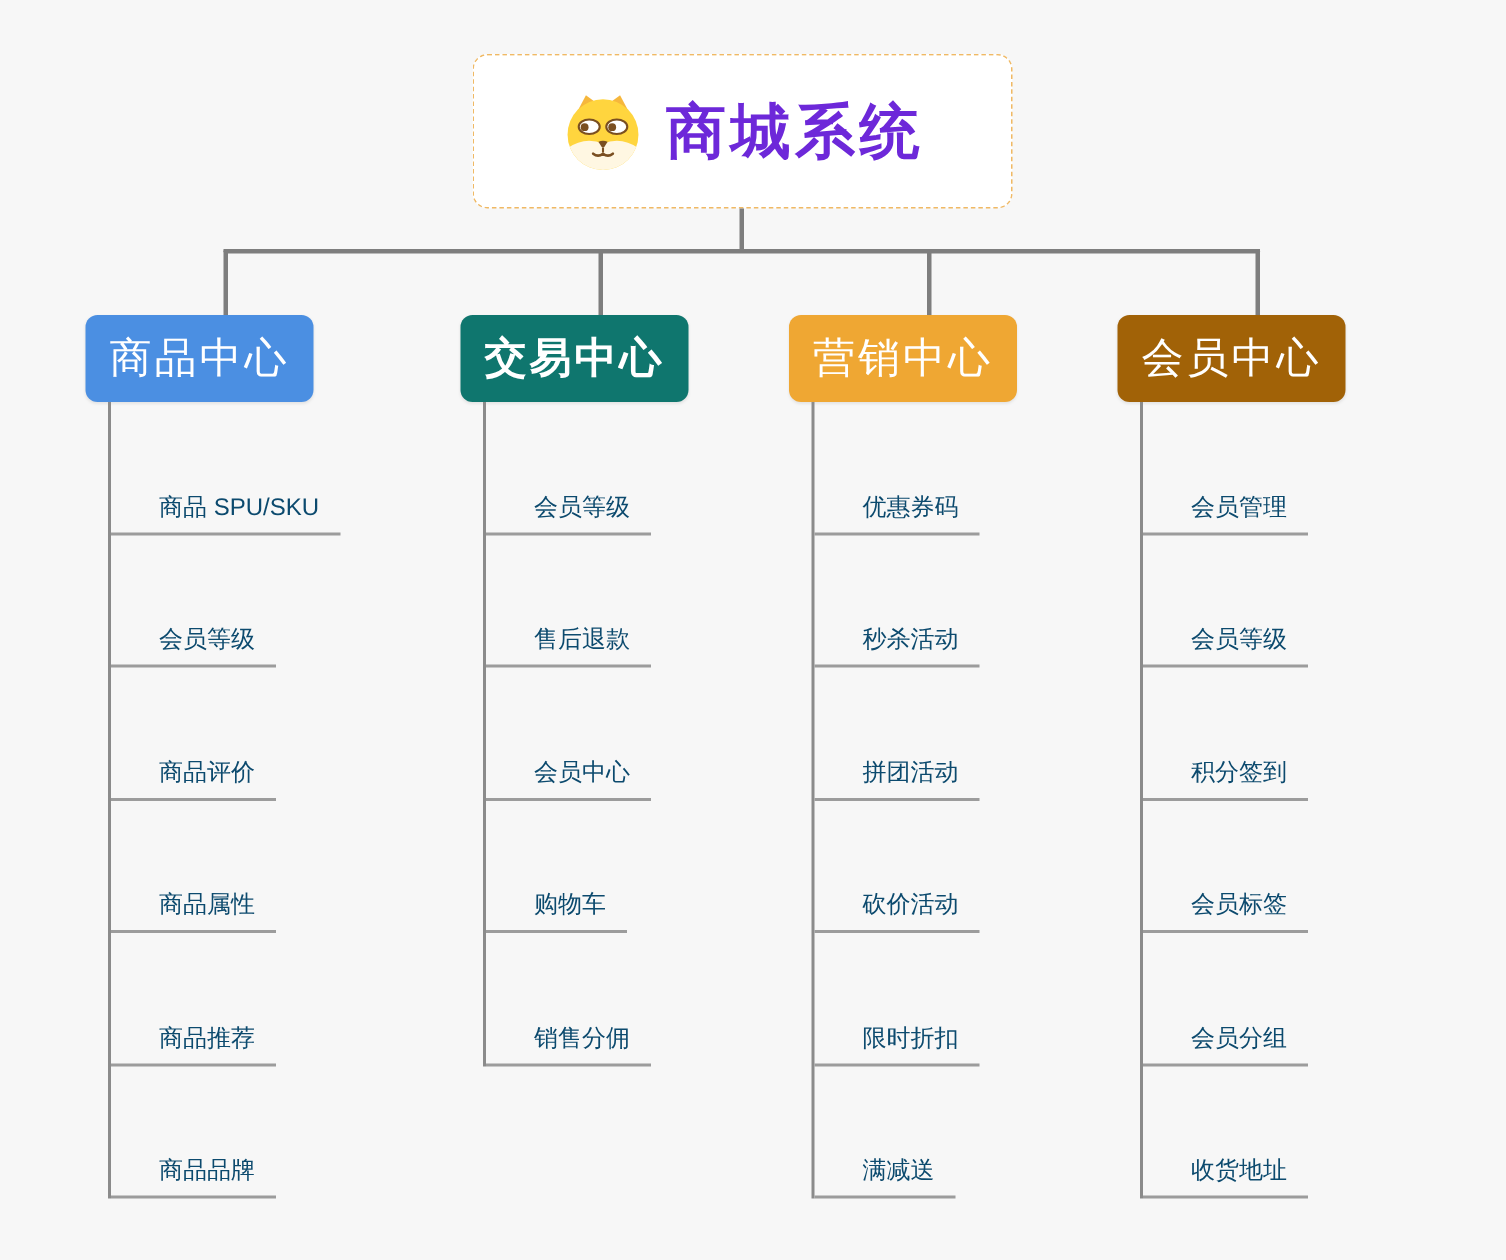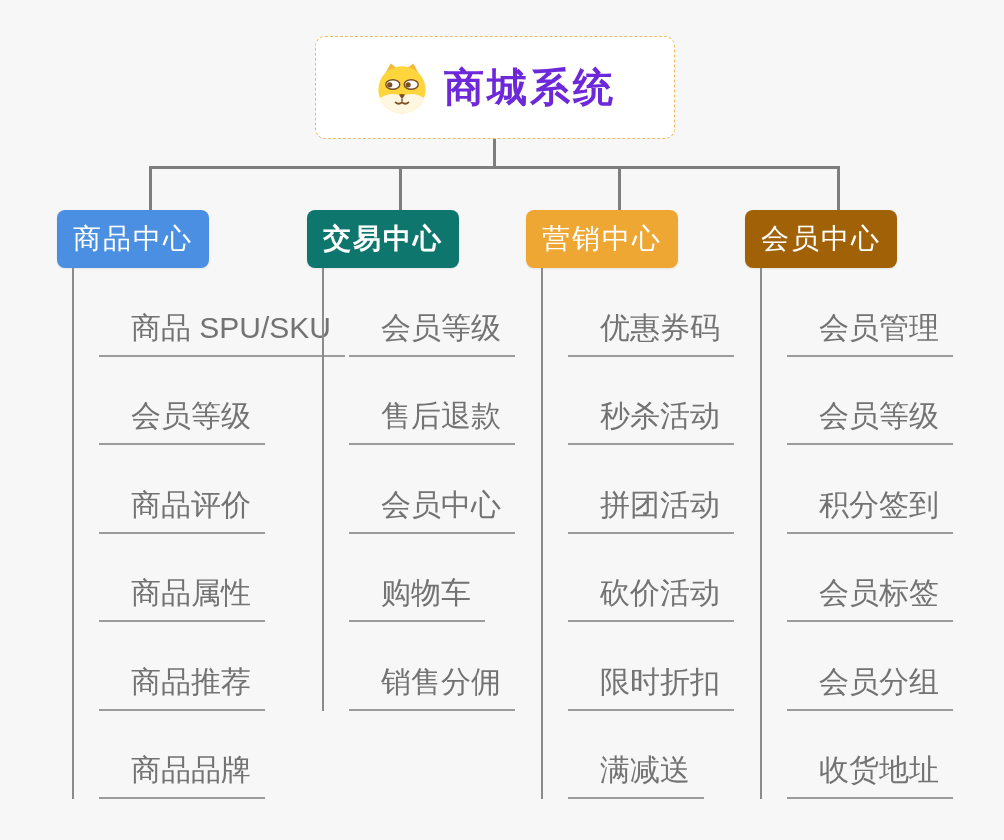--- a/index.html
+++ b/index.html
@@ -35,21 +35,21 @@
     box-shadow:0 1px 2px rgba(0,0,0,0.08);
   }
   .items {
     list-style:none; margin:0 0 0 15px; padding:0;
     border-left:2px solid #8b8b8b;
   }
   .items li { height:88.5px; display:flex; align-items:flex-end; }
   .items li span {
     display:inline-block; padding:0 14px 6px 32px;
     border-bottom:2px solid #9c9c9c;
-    font-size:30px; color:#737373; white-space:nowrap; cursor:pointer;margin-left:25px;
+    font-size:16px; color:#0c4a6e; white-space:nowrap; cursor:pointer;
   }
 </style>
 </head>
 <body>
 
 <div class="canvas">
 
   <div class="root-node">
     <svg class="dog-icon" viewBox="0 0 64 64" aria-hidden="true">
       <defs>

